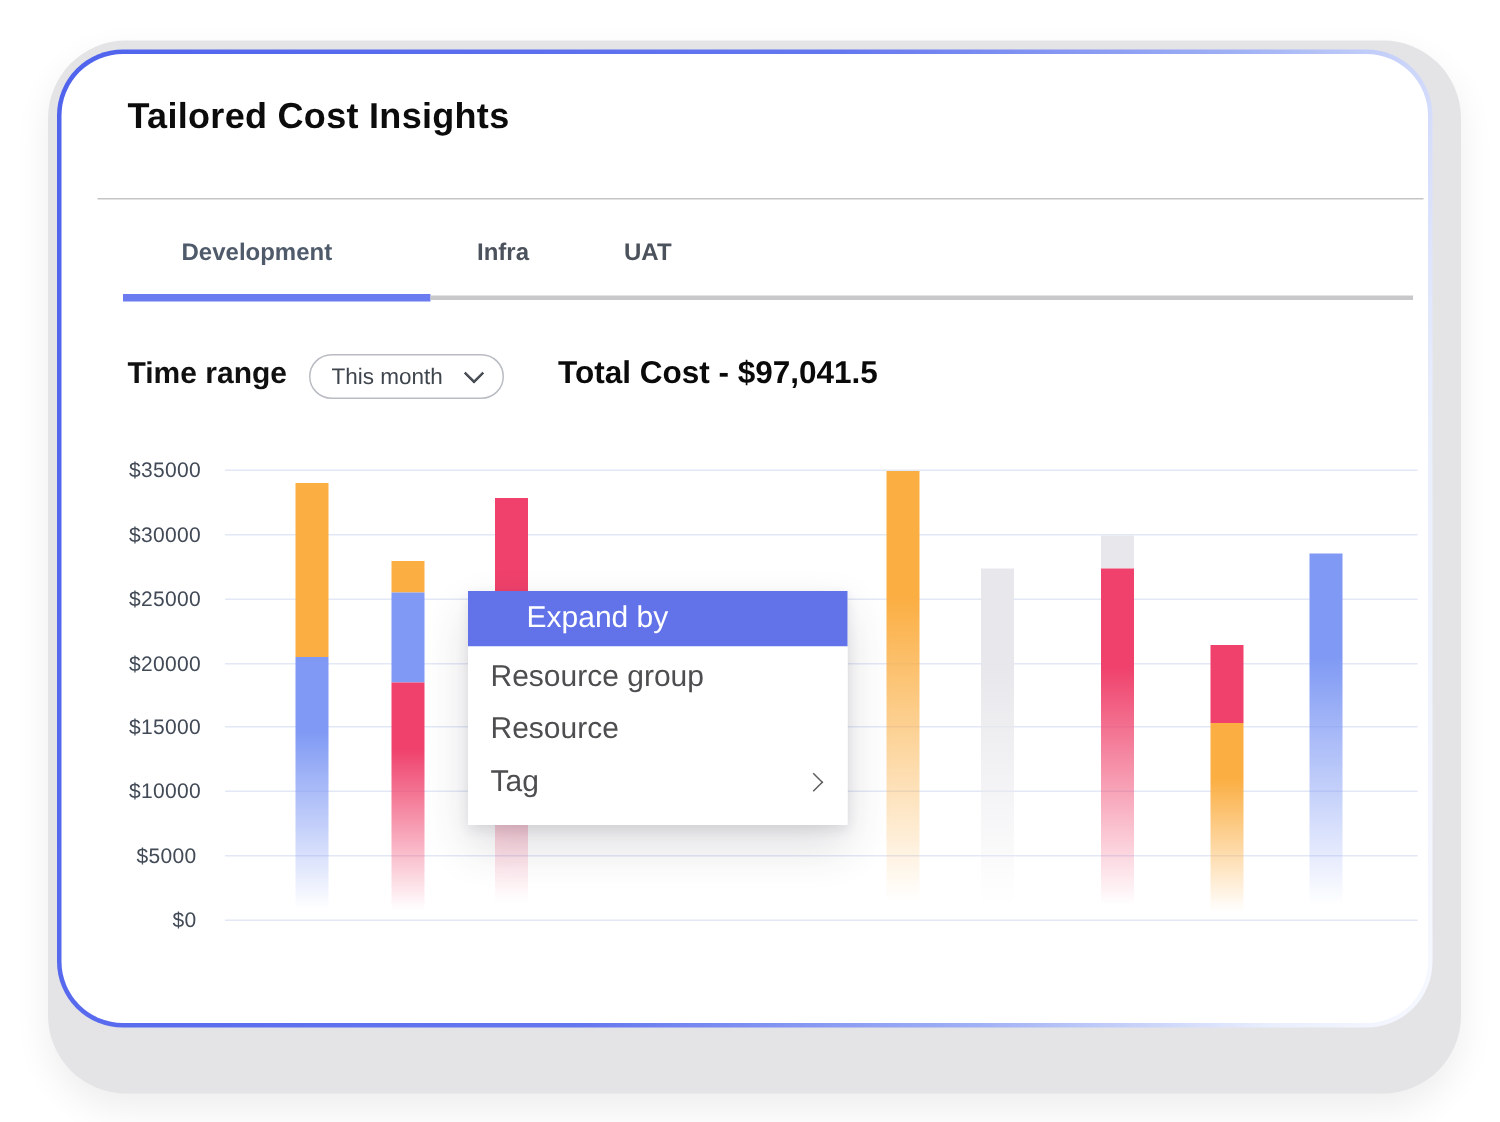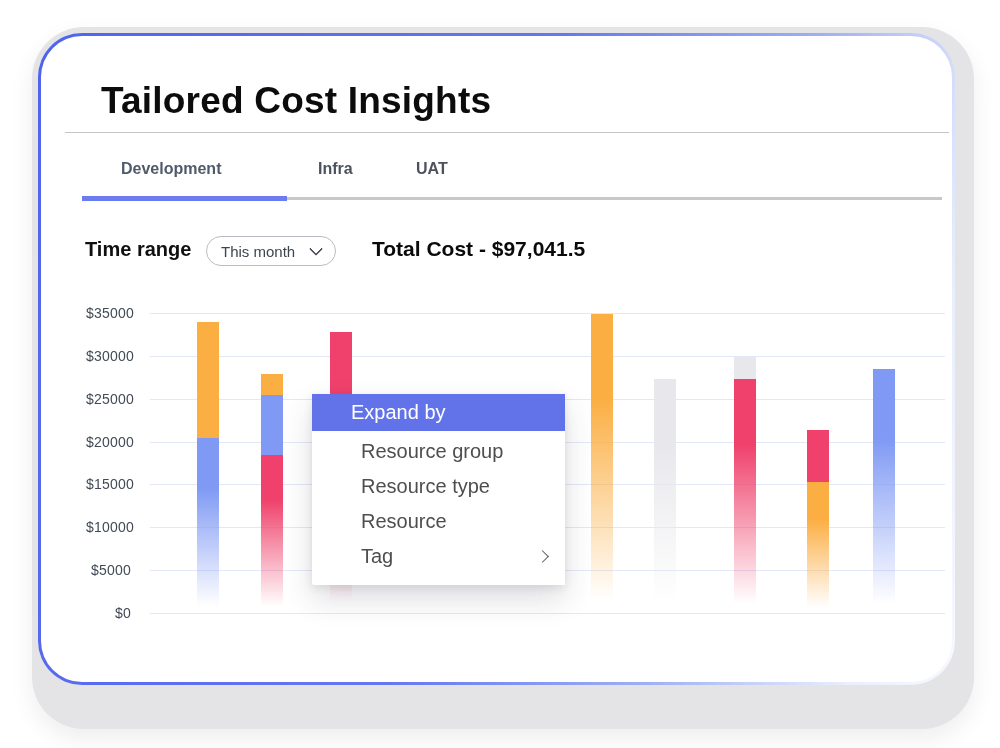--- a/index.html
+++ b/index.html
@@ -18,22 +18,22 @@
     position:absolute;left:38px;top:33px;width:917px;height:652px;
     border-radius:44px;
     background:linear-gradient(105deg,#5063ed 0%,#6577ef 48%,#9fb0f5 72%,#e9eefd 90%,#f7f9ff 100%);
   }
   .card{
     position:absolute;left:3px;top:3px;right:3px;bottom:3px;
     border-radius:41px;background:#ffffff;
   }
   
   .title{
-    position:absolute;left:85px;top:64px;margin:16px;
-    font-size:37px;font-weight:bold;color:#0c0c0c;letter-spacing:.2px;
+    position:absolute;left:85px;top:64px;margin:0;
+    font-size:24px;font-weight:bold;color:#0c0c0c;letter-spacing:.2px;
   }
   .sep-top{position:absolute;left:65px;top:132px;width:884px;height:1px;background:#c5c5c7;}
   .tab{position:absolute;top:160px;font-size:16px;font-weight:bold;color:#4c525c;cursor:pointer;}
   .tab-dev{left:121px;color:#4f5a6b;}
   .tab-infra{left:318px;}
   .tab-uat{left:416px;}
   .tab-underline{position:absolute;left:82px;top:196px;width:205px;height:5px;background:#6b7cf1;}
   .tab-track{position:absolute;left:287px;top:197px;width:655px;height:3px;background:#c8c8ca;}
   
   .time-label{position:absolute;left:85px;top:238px;font-size:20px;font-weight:bold;color:#101010;}
@@ -59,21 +59,21 @@
   
   .menu{
     position:absolute;left:312px;top:394px;width:253px;z-index:20;
     box-shadow:0 14px 30px rgba(50,50,70,.16),0 3px 8px rgba(50,50,70,.10);
     border-radius:2px;background:#fff;
   }
   .menu-header{
     height:37px;background:#6273e9;color:#ffffff;font-size:20px;
     display:flex;align-items:center;padding-left:15px;
   }
-  .menu-body{padding:3px 0 11px 0;background:#fff;margin-left:34px;}
+  .menu-body{padding:3px 0 11px 0;background:#fff;}
   .menu-item{
     height:35px;display:flex;align-items:center;justify-content:space-between;
     padding:0 18px 0 15px;font-size:20px;color:#4e4e50;cursor:pointer;
   }
   .chev-right{
     width:8px;height:8px;border-right:1.6px solid #5c5c5e;border-top:1.6px solid #5c5c5e;
     transform:rotate(45deg);
   }
 </style>
 </head>
@@ -133,23 +133,20 @@
     <div class="bar-seg" style="left: 786.8px; top: 62.7px; height: 244.3px; background: linear-gradient(rgb(127, 153, 244) 0%, rgb(127, 153, 244) 28%, rgba(127, 153, 244, 0) 96%);"></div>
   </div>
 
 <div class="menu">
   <div class="menu-header" style="background: rgb(98, 115, 233); padding-left: 39px;">Expand by</div>
   <div class="menu-body" id="menu-body">
       <div class="menu-item">
         <span>Resource group</span>
       </div>
       <div class="menu-item">
-        <span>Resource type</span>
-      </div>
-      <div class="menu-item">
         <span>Resource</span>
       </div>
       <div class="menu-item">
         <span>Tag</span>
         <span class="chev-right"></span>
       </div>
     </div>
 </div>
 
 </body></html>

